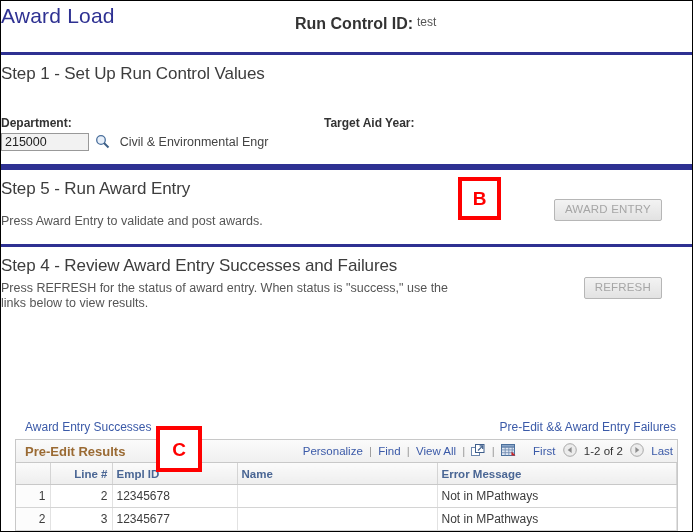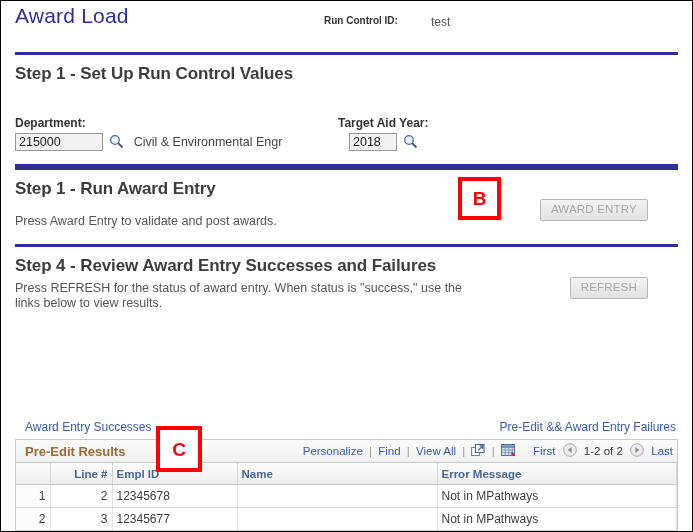--- a/index.html
+++ b/index.html
@@ -16,21 +16,21 @@
     position: relative;
     width: 693px;
     height: 532px;
     box-sizing: border-box;
     border: 1px solid #000000;
     background: #ffffff;
     overflow: hidden;
   }
   .content {
     position: relative;
-    padding: 0 14px;
+    padding: 0 0;
     height: 100%;
     box-sizing: border-box;
   }
 
   
   .header-row {
     position: relative;
     height: 40px;
   }
   .page-title {
@@ -38,23 +38,23 @@
     left: 0;
     top: 3px;
     font-size: 21px;
     color: #2e3192;
     font-weight: normal;
     letter-spacing: 0.2px;
     white-space: nowrap;
   }
   .rc-label {
     position: absolute;
-    left: 309px;
+    left: 294px;
     top: 14px;
-    font-size: 10px;
+    font-size: 16px;
     font-weight: bold;
     color: #333333;
     white-space: nowrap;
   }
   .rc-value {
     position: absolute;
     left: 416px;
     top: 14px;
     font-size: 12px;
     color: #555555;
@@ -65,21 +65,21 @@
   .rule {
     height: 3px;
     background: #2e3192;
     margin: 0;
   }
   .rule.r1 { margin-top: 11px; }
 
   
   .step-title {
     font-size: 17px;
-    font-weight: bold;
+    font-weight: normal;
     color: #3d3d3d;
     margin: 9px 0 3px 0;
     letter-spacing: -0.1px;
   }
   .step-sub {
     font-size: 12.5px;
     color: #555555;
     line-height: 15px;
   }
   .step-block {
@@ -310,40 +310,31 @@
                 <circle cx="6" cy="6" r="4.3" fill="#e8f0fa" stroke="#4a6f9c" stroke-width="1.3"></circle>
                 <line x1="9" y1="9" x2="13.5" y2="13.5" stroke="#3d5f86" stroke-width="2"></line>
               </svg>
             </span>
             <span class="inline-desc">Civil &amp; Environmental Engr</span>
           </div>
         </div>
 
         <div style="position:absolute;left:323px;top:0;">
           <div class="field-label">Target Aid Year:</div>
-          <div style="margin-top:3px;white-space:nowrap;padding-left:11px;">
-            <input class="text-input input-year" type="text" value="2018" style="">
-            <span class="lookup-icon">
-              <svg width="15" height="15" viewBox="0 0 15 15">
-                <circle cx="6" cy="6" r="4.3" fill="#e8f0fa" stroke="#4a6f9c" stroke-width="1.3"></circle>
-                <line x1="9" y1="9" x2="13.5" y2="13.5" stroke="#3d5f86" stroke-width="2"></line>
-              </svg>
-            </span>
-          </div>
         </div>
       </div>
     </div>
 
     <div class="rule"></div>
 
 
     <div class="rule"></div>
 
     <div class="step-block">
-      <div class="step-title">Step 1 - Run Award Entry</div>
+      <div class="step-title">Step 5 - Run Award Entry</div>
 
       <div style="position:relative;height:42px;">
         <div class="step-sub" style="position:absolute;left:0;top:12px;">Press Award Entry to validate and post awards.</div>
 
         <div style="position:absolute;right:30px;top:-3px;">
           <button class="btn btn-disabled">AWARD ENTRY</button>
         </div>
       </div>
     </div>
 

